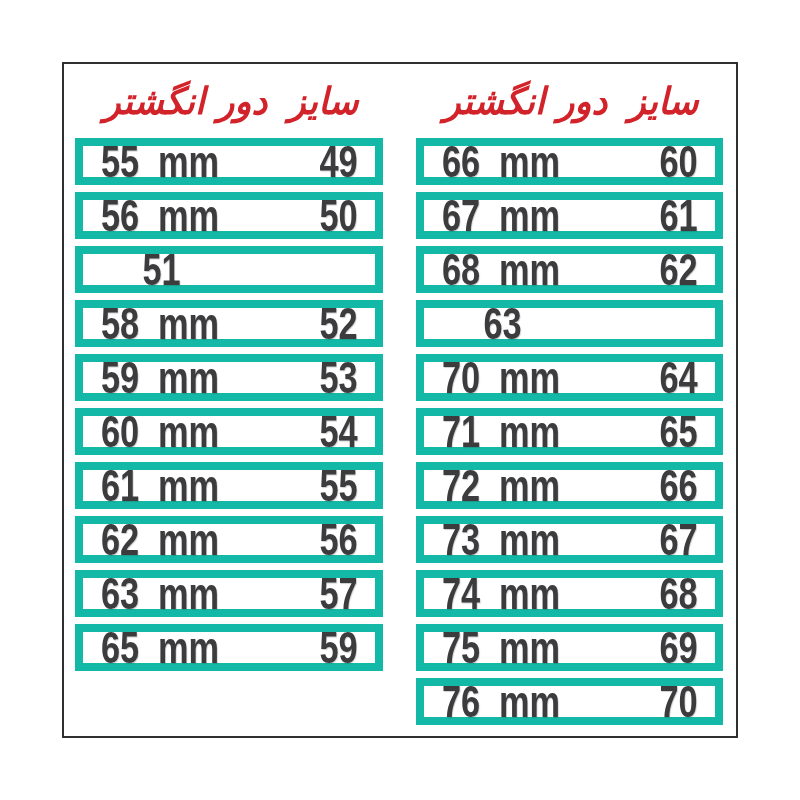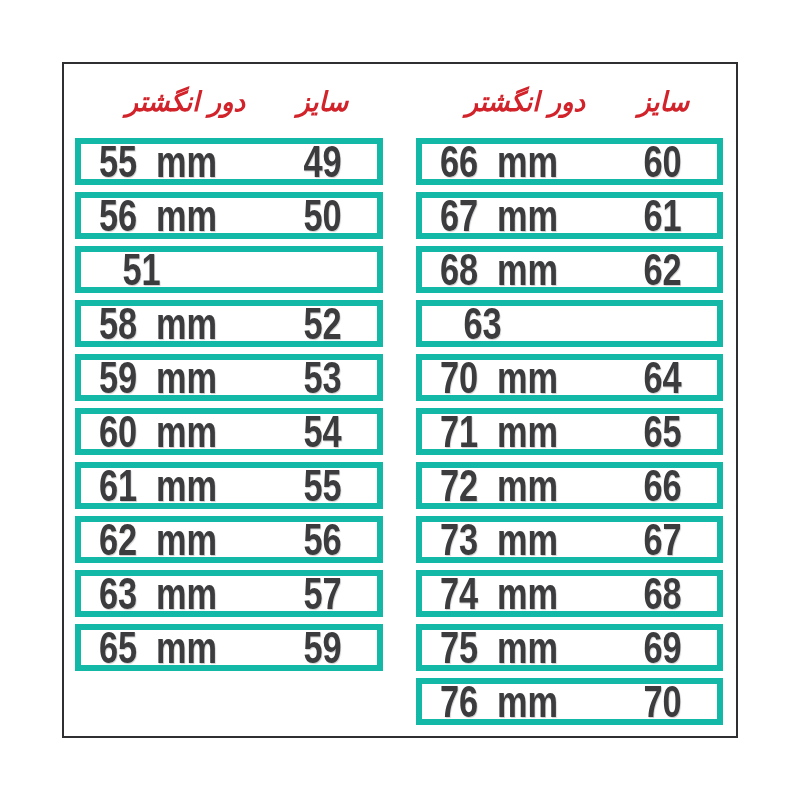--- a/index.html
+++ b/index.html
@@ -34,58 +34,58 @@
   .thead {
     height: 74px;
     display: flex;
     align-items: center;
     padding: 0 12px 0 20px;
   }
   .th {
     font-family: "DejaVu Sans", sans-serif;
     font-weight: bold;
     font-style: italic;
-    font-size: 27px;
+    font-size: 37px;
     color: #d2232a;
     direction: rtl;
     white-space: nowrap;
   }
   .th-mm {
     flex: 1;
     text-align: center;
   }
   .th-size {
     width: 95px;
     text-align: center;
   }
   .row {
     box-sizing: border-box;
     height: 47px;
     margin-bottom: 7px;
     background: #ffffff;
-    border: 6px solid #14b8a6;
+    border: 8px solid #14b8a6;
     display: flex;
     align-items: center;
     padding: 0 12px 0 18px;
   }
   .cell {
     font-weight: bold;
     font-size: 44px;
     color: #3c3c3e;
     line-height: 1;
     white-space: nowrap;
     text-shadow: 1px 1px 1px rgba(60,60,62,0.25);
   }
   .cell-mm {
     flex: 1;
     text-align: left;
   }
   .cell-size {
     width: 85px;
-    text-align: center;
+    text-align: right;
   }
   .squish {
     display: inline-block;
     transform: scaleX(0.78);
     word-spacing: 12px;
   }
   .cell-mm .squish { transform-origin: left center; }
   .cell-size .squish { transform-origin: center center; }
   .th .squish-h {
     display: inline-block;

